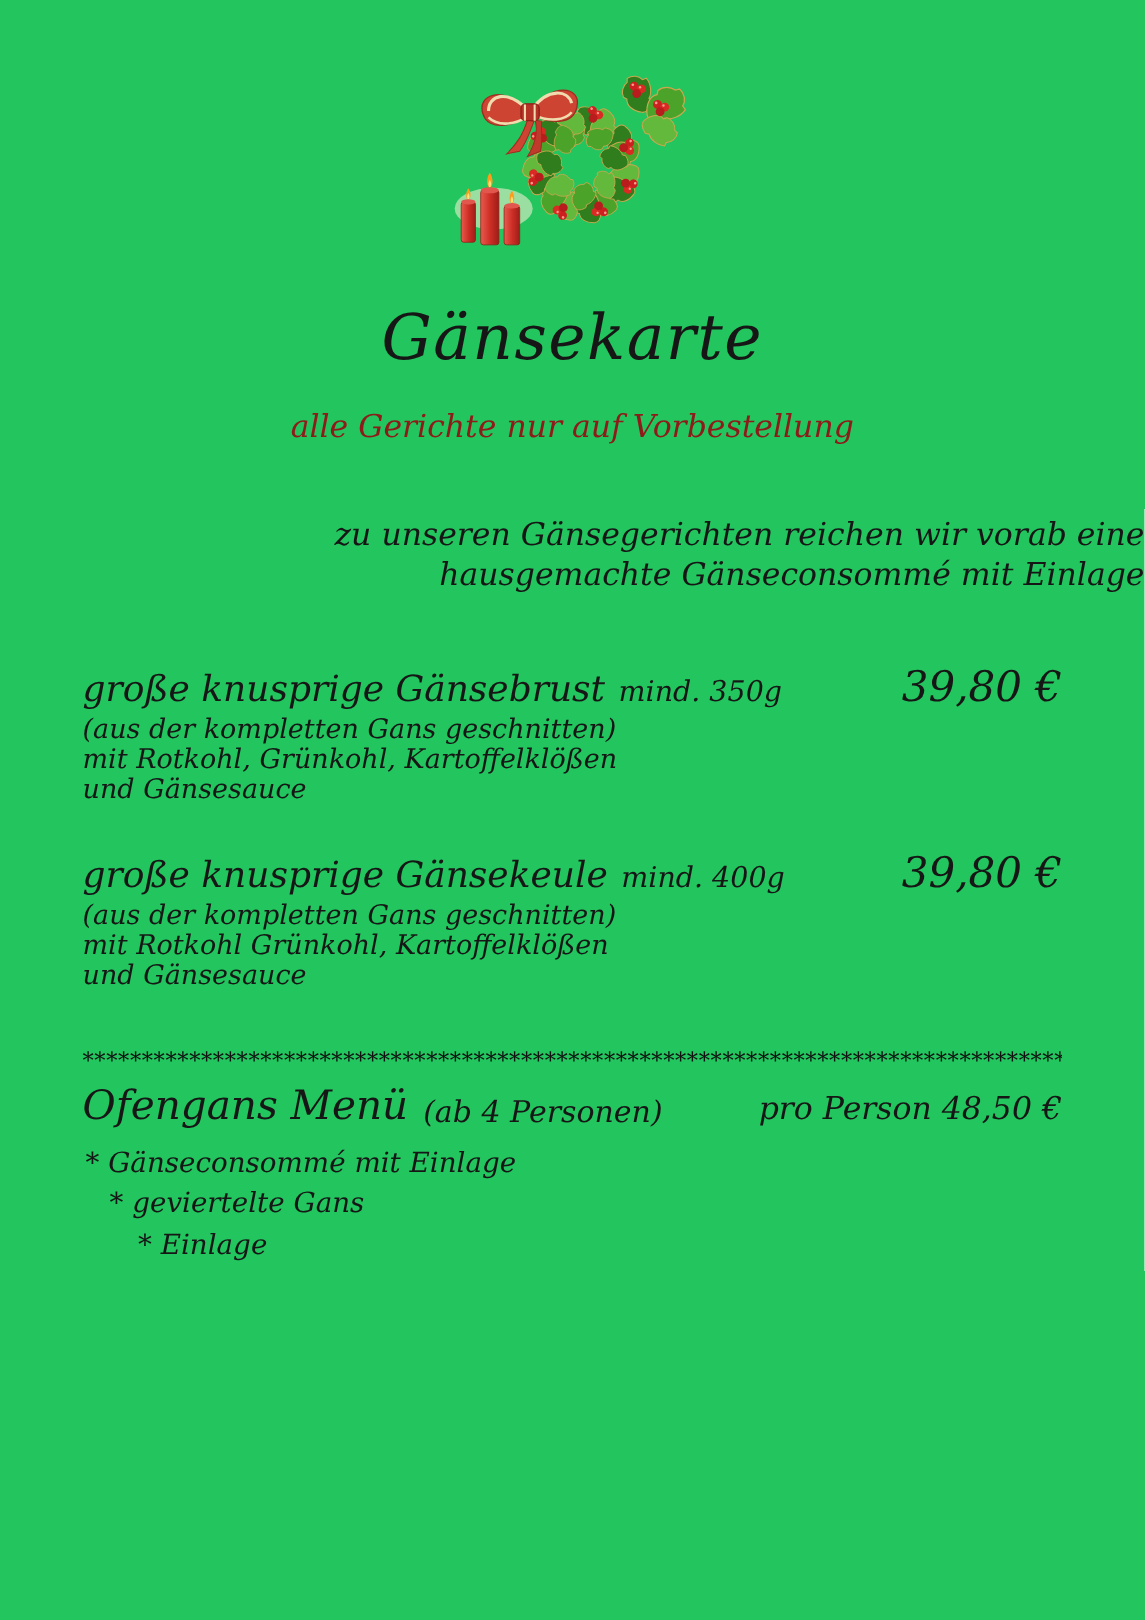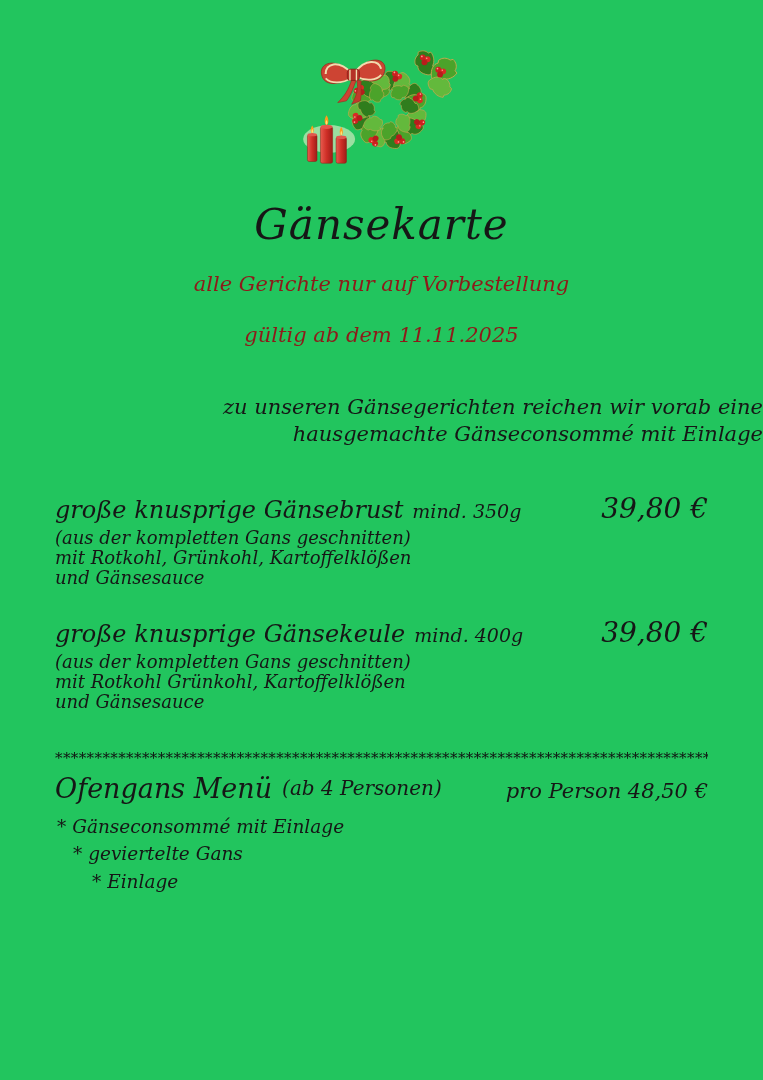--- a/index.html
+++ b/index.html
@@ -30,21 +30,21 @@
   .item-head{display:flex;justify-content:space-between;align-items:baseline;}
   .item-name{font-size:24px;}
   .item-portion{font-size:19px;margin-left:9px;}
   .item-price{font-size:28px;white-space:nowrap;}
   .item-details{font-size:18px;line-height:1.13;margin-top:3px;}
   .divider{
     margin-top:38px;font-style:normal;font-size:15px;line-height:1;
     white-space:nowrap;overflow:hidden;letter-spacing:.4px;color:#111;
   }
   .set-head{display:flex;justify-content:space-between;align-items:baseline;margin-top:7px;}
-  .set-title-group{display:flex;align-items:center;}
+  .set-title-group{display:flex;align-items:flex-end;}
   .set-title{font-size:27px;font-weight:500;}
   .set-sub{font-size:20px;margin-left:10px;}
   .set-price{font-size:21px;white-space:nowrap;}
   .courses{margin-top:10px;font-size:18.5px;}
   .course{line-height:1.37;}
   .course-1{padding-left:2px;}
   .course-2{padding-left:8px;margin-top:2px;}
   .course-3{padding-left:18px;margin-top:2px;}
   .course-4{padding-left:28px;}
   .course-5{padding-left:37px;margin-top:3px;}
@@ -189,21 +189,20 @@
         <use href="#flame" transform="translate(42,14) scale(0.45)" fill="#ffe27a"></use>
         <rect x="36" y="16" width="12" height="30" rx="2" fill="url(#cg)" stroke="#8e1d18" stroke-width="0.6"></rect>
         <ellipse cx="42" cy="16" rx="6" ry="2.1" fill="#e2574d"></ellipse>
       </g>
     </svg>
   </div>
 
   <div class="page-title center">Gänsekarte</div>
 
   <div class="note note-1 center">alle Gerichte nur auf Vorbestellung</div>
-  <div class="note note-2 center">gültig ab dem 11.11.2025</div>
 
   <div class="intro center">
     <div>zu unseren Gänsegerichten reichen wir vorab eine</div>
     <div>hausgemachte Gänseconsommé mit Einlage</div>
   </div>
 
   <div class="content">
 
     <div class="item">
       <div class="item-head">

